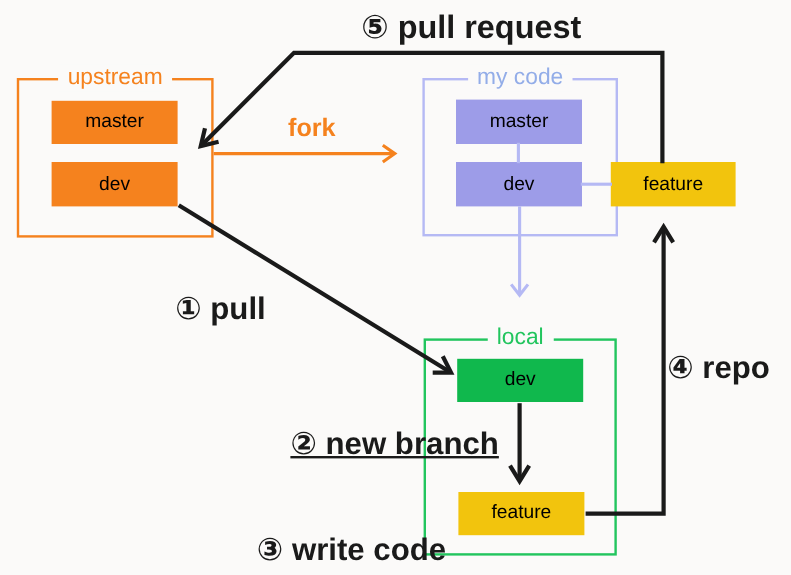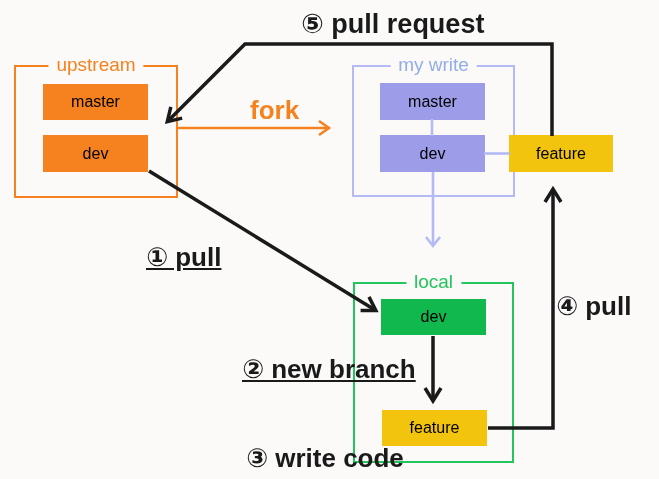--- a/index.html
+++ b/index.html
@@ -26,42 +26,42 @@
   .n-up-master{left:43px;top:84px;width:105px;height:36px;background:var(--orange);}
   .n-up-dev{left:43px;top:135px;width:105px;height:37px;background:var(--orange);}
   .n-mr-master{left:380px;top:83px;width:105px;height:37px;background:var(--lavender);}
   .n-mr-dev{left:380px;top:135px;width:105px;height:37px;background:var(--lavender);}
   .n-mr-feature{left:509px;top:135px;width:104px;height:37px;background:var(--gold);}
   .n-lc-dev{left:381px;top:299px;width:105px;height:36px;background:var(--green);}
   .n-lc-feature{left:382px;top:410px;width:105px;height:36px;background:var(--gold);}
 
   .lbl{position:absolute;font-weight:700;white-space:nowrap;color:var(--black);}
   .lbl-title{left:301px;top:8px;font-size:27px;}
-  .lbl-fork{left:250px;top:95px;font-size:26px;color:var(--orange);text-align:right;}
+  .lbl-fork{left:240px;top:95px;font-size:21px;color:var(--orange);text-align:right;}
   .lbl-clone{left:455px;top:217px;font-size:21px;color:var(--lavender-label);}
-  .lbl-pull{left:146px;top:242px;font-size:26px;text-decoration:underline;}
+  .lbl-pull{left:146px;top:242px;font-size:26px;}
   .lbl-newbranch{left:242px;top:354px;font-size:26px;text-decoration:underline;}
-  .lbl-writecode{left:214px;top:443px;font-size:26px;margin-left:32px;}
+  .lbl-writecode{left:214px;top:443px;font-size:26px;}
   .lbl-push{left:556px;top:291px;font-size:26px;}
 
   svg.edges{position:absolute;left:0;top:0;pointer-events:none;}
   .e-black{stroke:var(--black);stroke-width:3.5;fill:none;}
   .e-orange{stroke:var(--orange);stroke-width:2.6;fill:none;}
   .e-lav{stroke:var(--lavender-border);stroke-width:2.6;fill:none;}
 </style>
 </head>
 <body>
 
 <div id="canvas">
 
   <div class="group g-upstream">
     <span class="group-label">upstream</span>
   </div>
   <div class="group g-myrepo">
-    <span class="group-label">my write</span>
+    <span class="group-label">my code</span>
   </div>
   <div class="group g-local">
     <span class="group-label">local</span>
   </div>
 
   <div class="node n-up-master">master</div>
   <div class="node n-up-dev">dev</div>
   <div class="node n-mr-master">master</div>
   <div class="node n-mr-dev">dev</div>
   <div class="node n-mr-feature">feature</div>
@@ -90,15 +90,15 @@
     <path class="e-black" d="M149,171 L375,310" marker-end="url(#ah-black)"></path>
     <path class="e-black" d="M433,336 V400" marker-end="url(#ah-black)"></path>
     <path class="e-black" d="M488,428 H553 V190" marker-end="url(#ah-black)"></path>
   </svg>
 
   <div class="lbl lbl-title">⑤ pull request</div>
   <div class="lbl lbl-fork">fork</div>
   <div class="lbl lbl-pull">① pull</div>
   <div class="lbl lbl-newbranch">② new branch</div>
   <div class="lbl lbl-writecode">③ write code</div>
-  <div class="lbl lbl-push">④ pull</div>
+  <div class="lbl lbl-push">④ repo</div>
 
 </div>
 
 </body></html>

